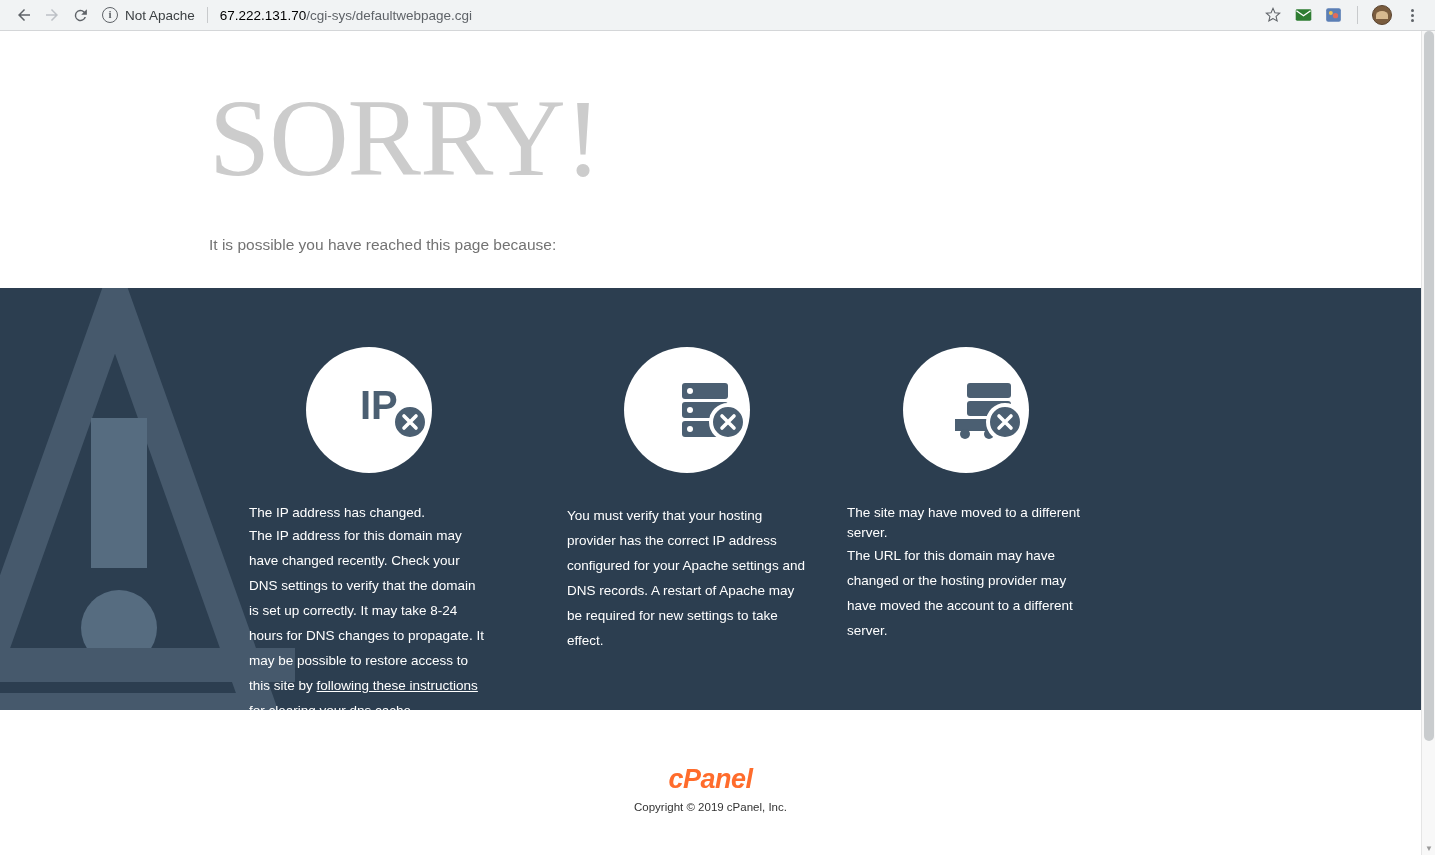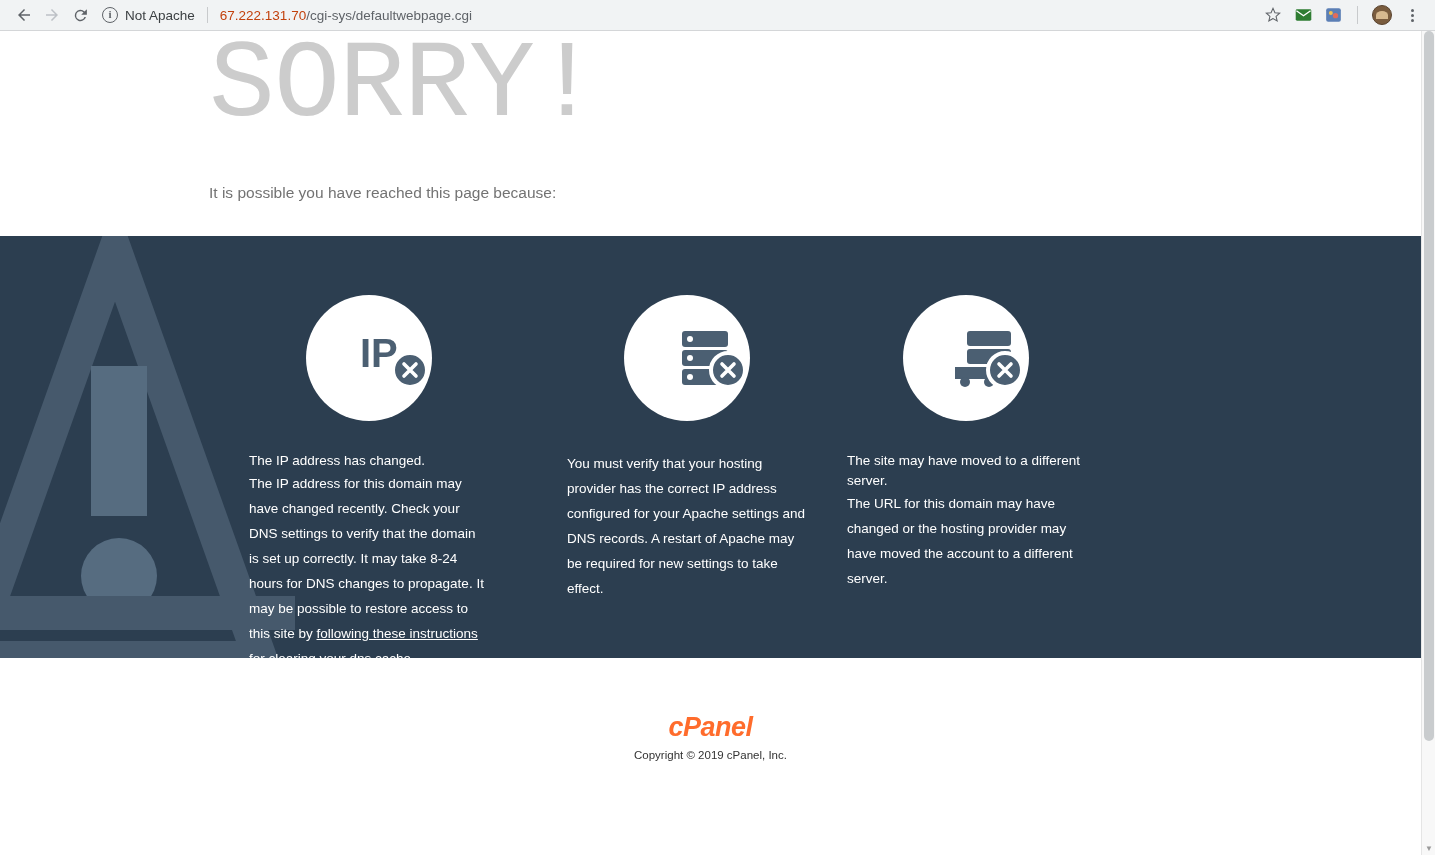--- a/index.html
+++ b/index.html
@@ -59,21 +59,21 @@
     font-size: 13.5px;
     white-space: nowrap;
   }
   .url-divider {
     width: 1px;
     height: 16px;
     background: #c8cacc;
     margin: 0 12px;
     flex: 0 0 auto;
   }
-  .url-host { color: #c2410c; }
+  .url-host { color: #000000; }
   .url-path { color: #5f6368; }
   .url-text { white-space: nowrap; overflow: hidden; text-overflow: ellipsis; }
 
   .bar-right {
     display: flex;
     align-items: center;
     flex: 0 0 auto;
     gap: 4px;
   }
   .icon-btn {
@@ -149,26 +149,27 @@
   }
   .scrollbar .arrow.up { top: 0; }
   .scrollbar .arrow.down { bottom: 0; }
 
   
   .top-section {
     padding: 0 0 0 209px;
     background: #fff;
   }
   .sorry {
-    font-family: Liberation Mono, monospace;
+    font-family: Liberation Serif, serif;
     font-size: 110px;
     line-height: 1;
     font-weight: normal;
     color: #cccccc;
     letter-spacing: -1px;
+    padding-top: 52px;
   }
   .lead {
     font-size: 15.5px;
     color: #222;
     margin-top: 54px;
   }
   .lead a {
     color: #2a6496;
     text-decoration: underline;
     font-size: 16px;

